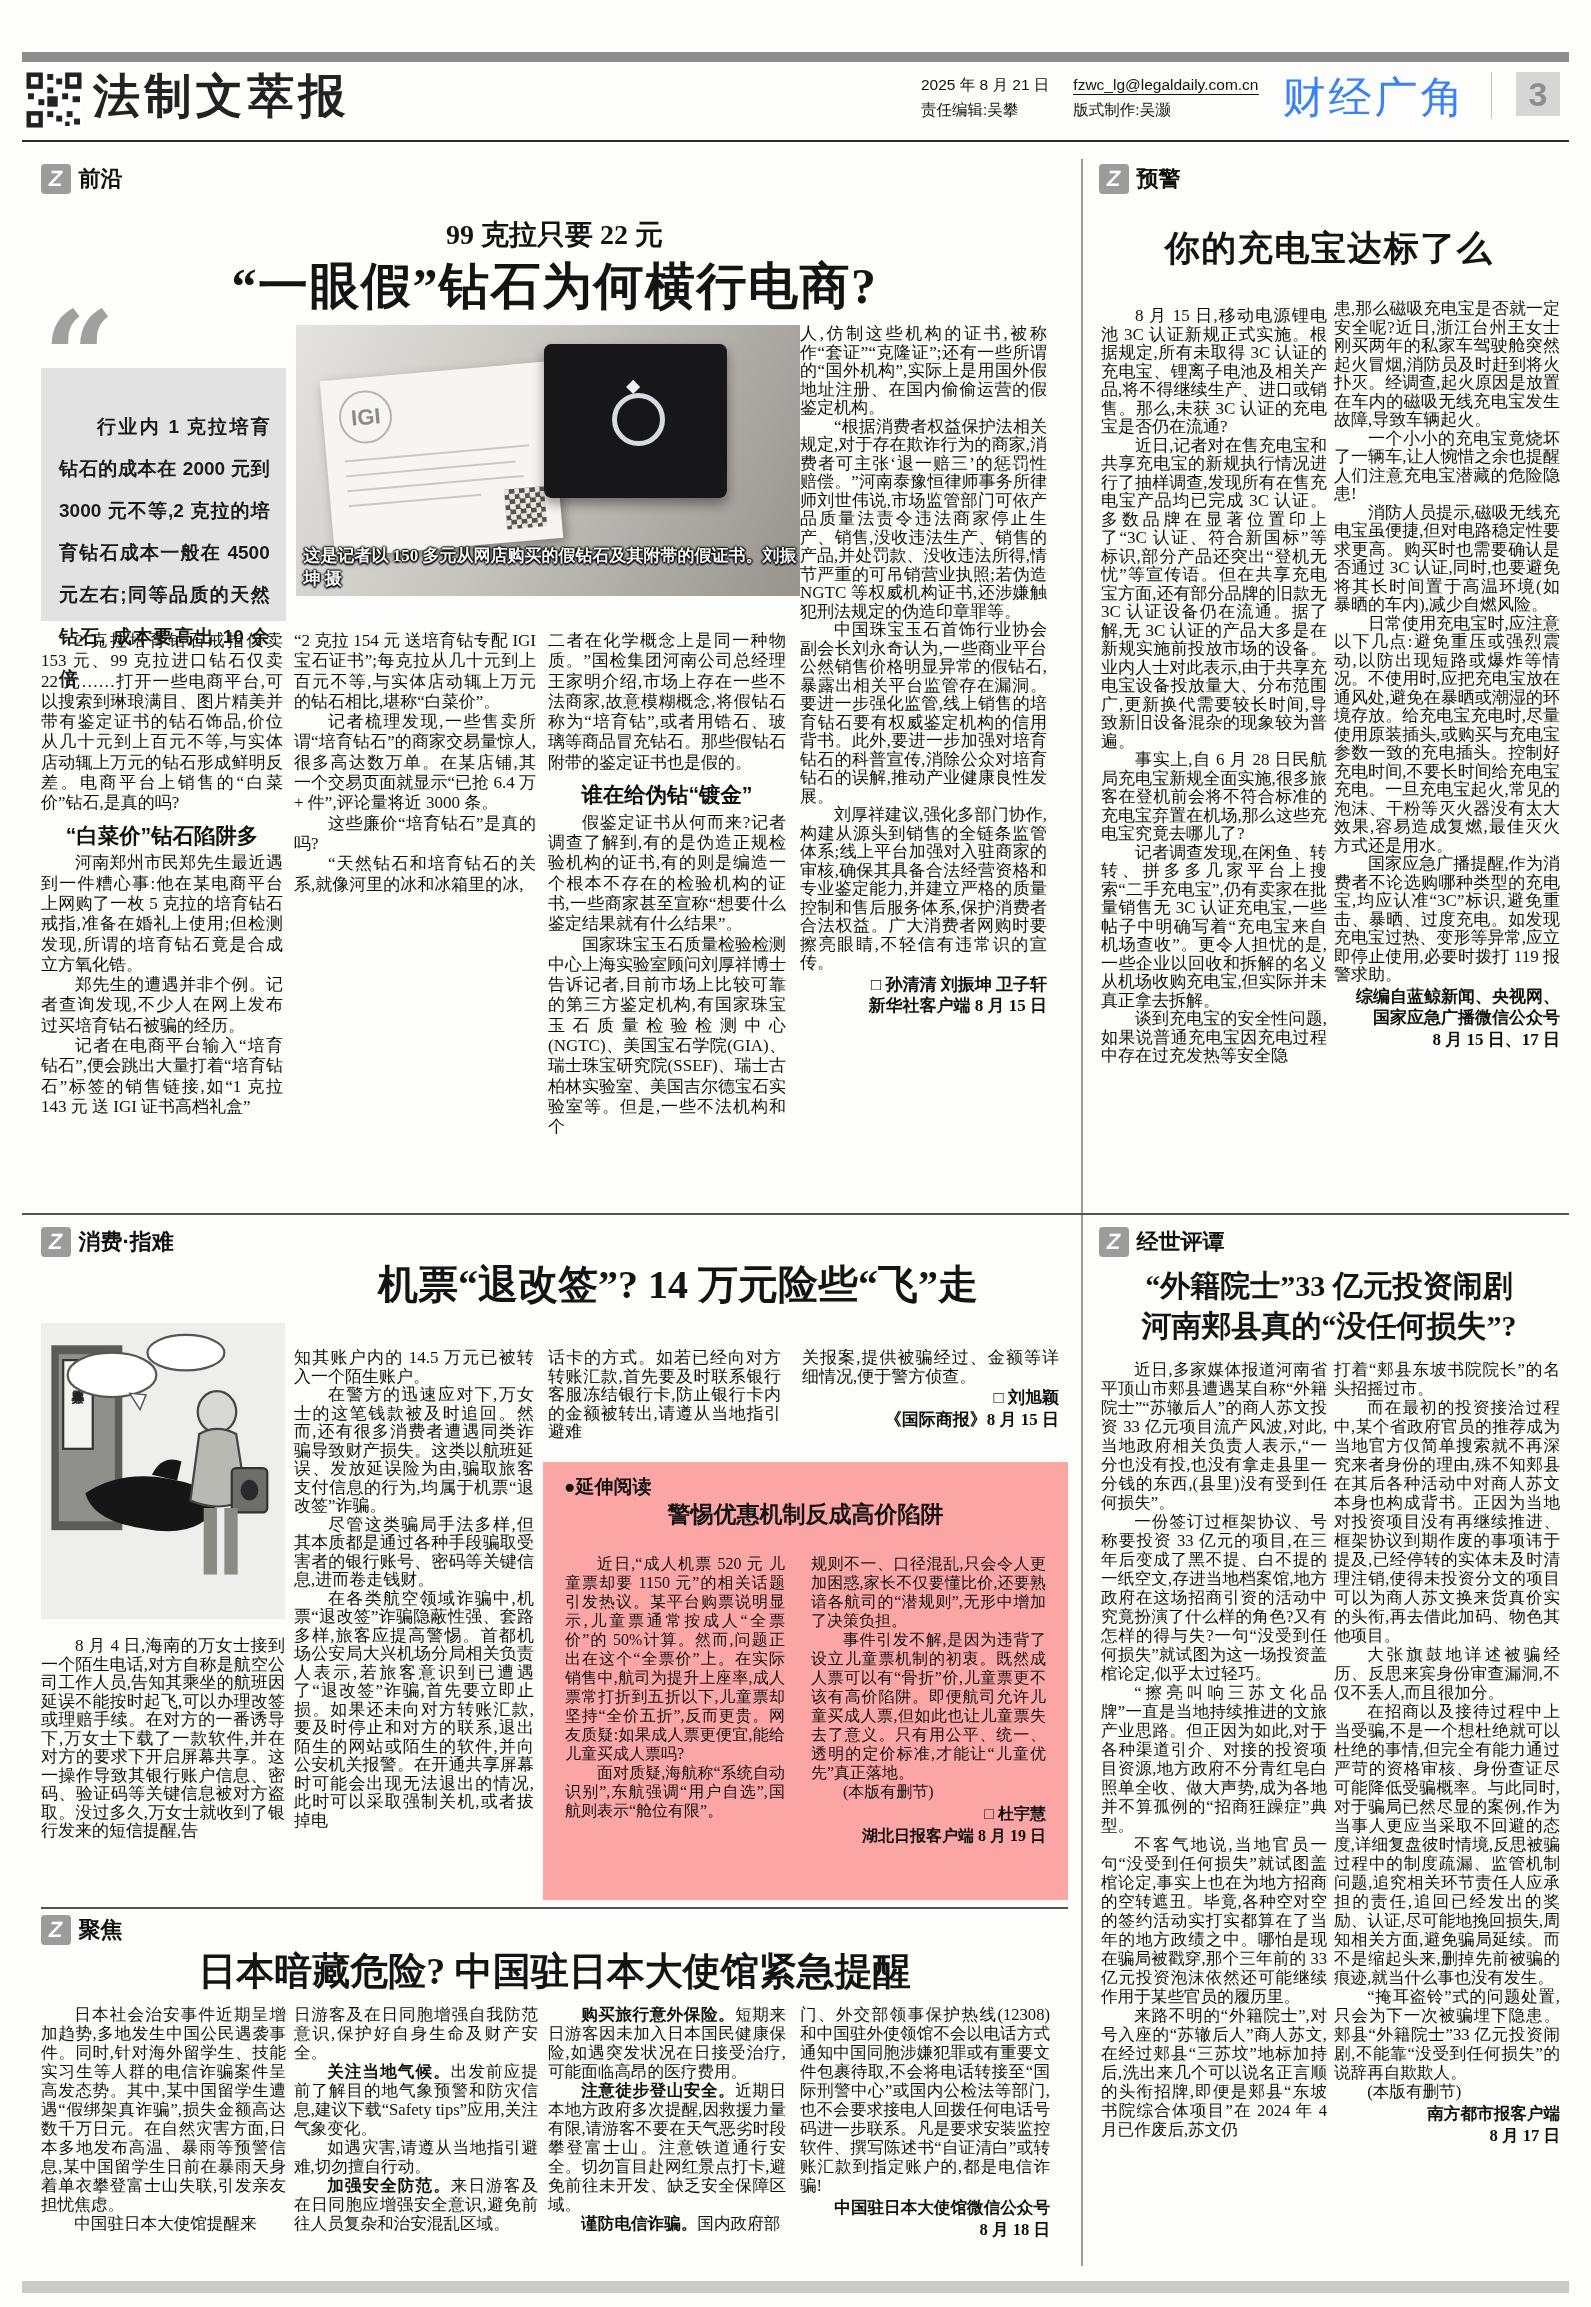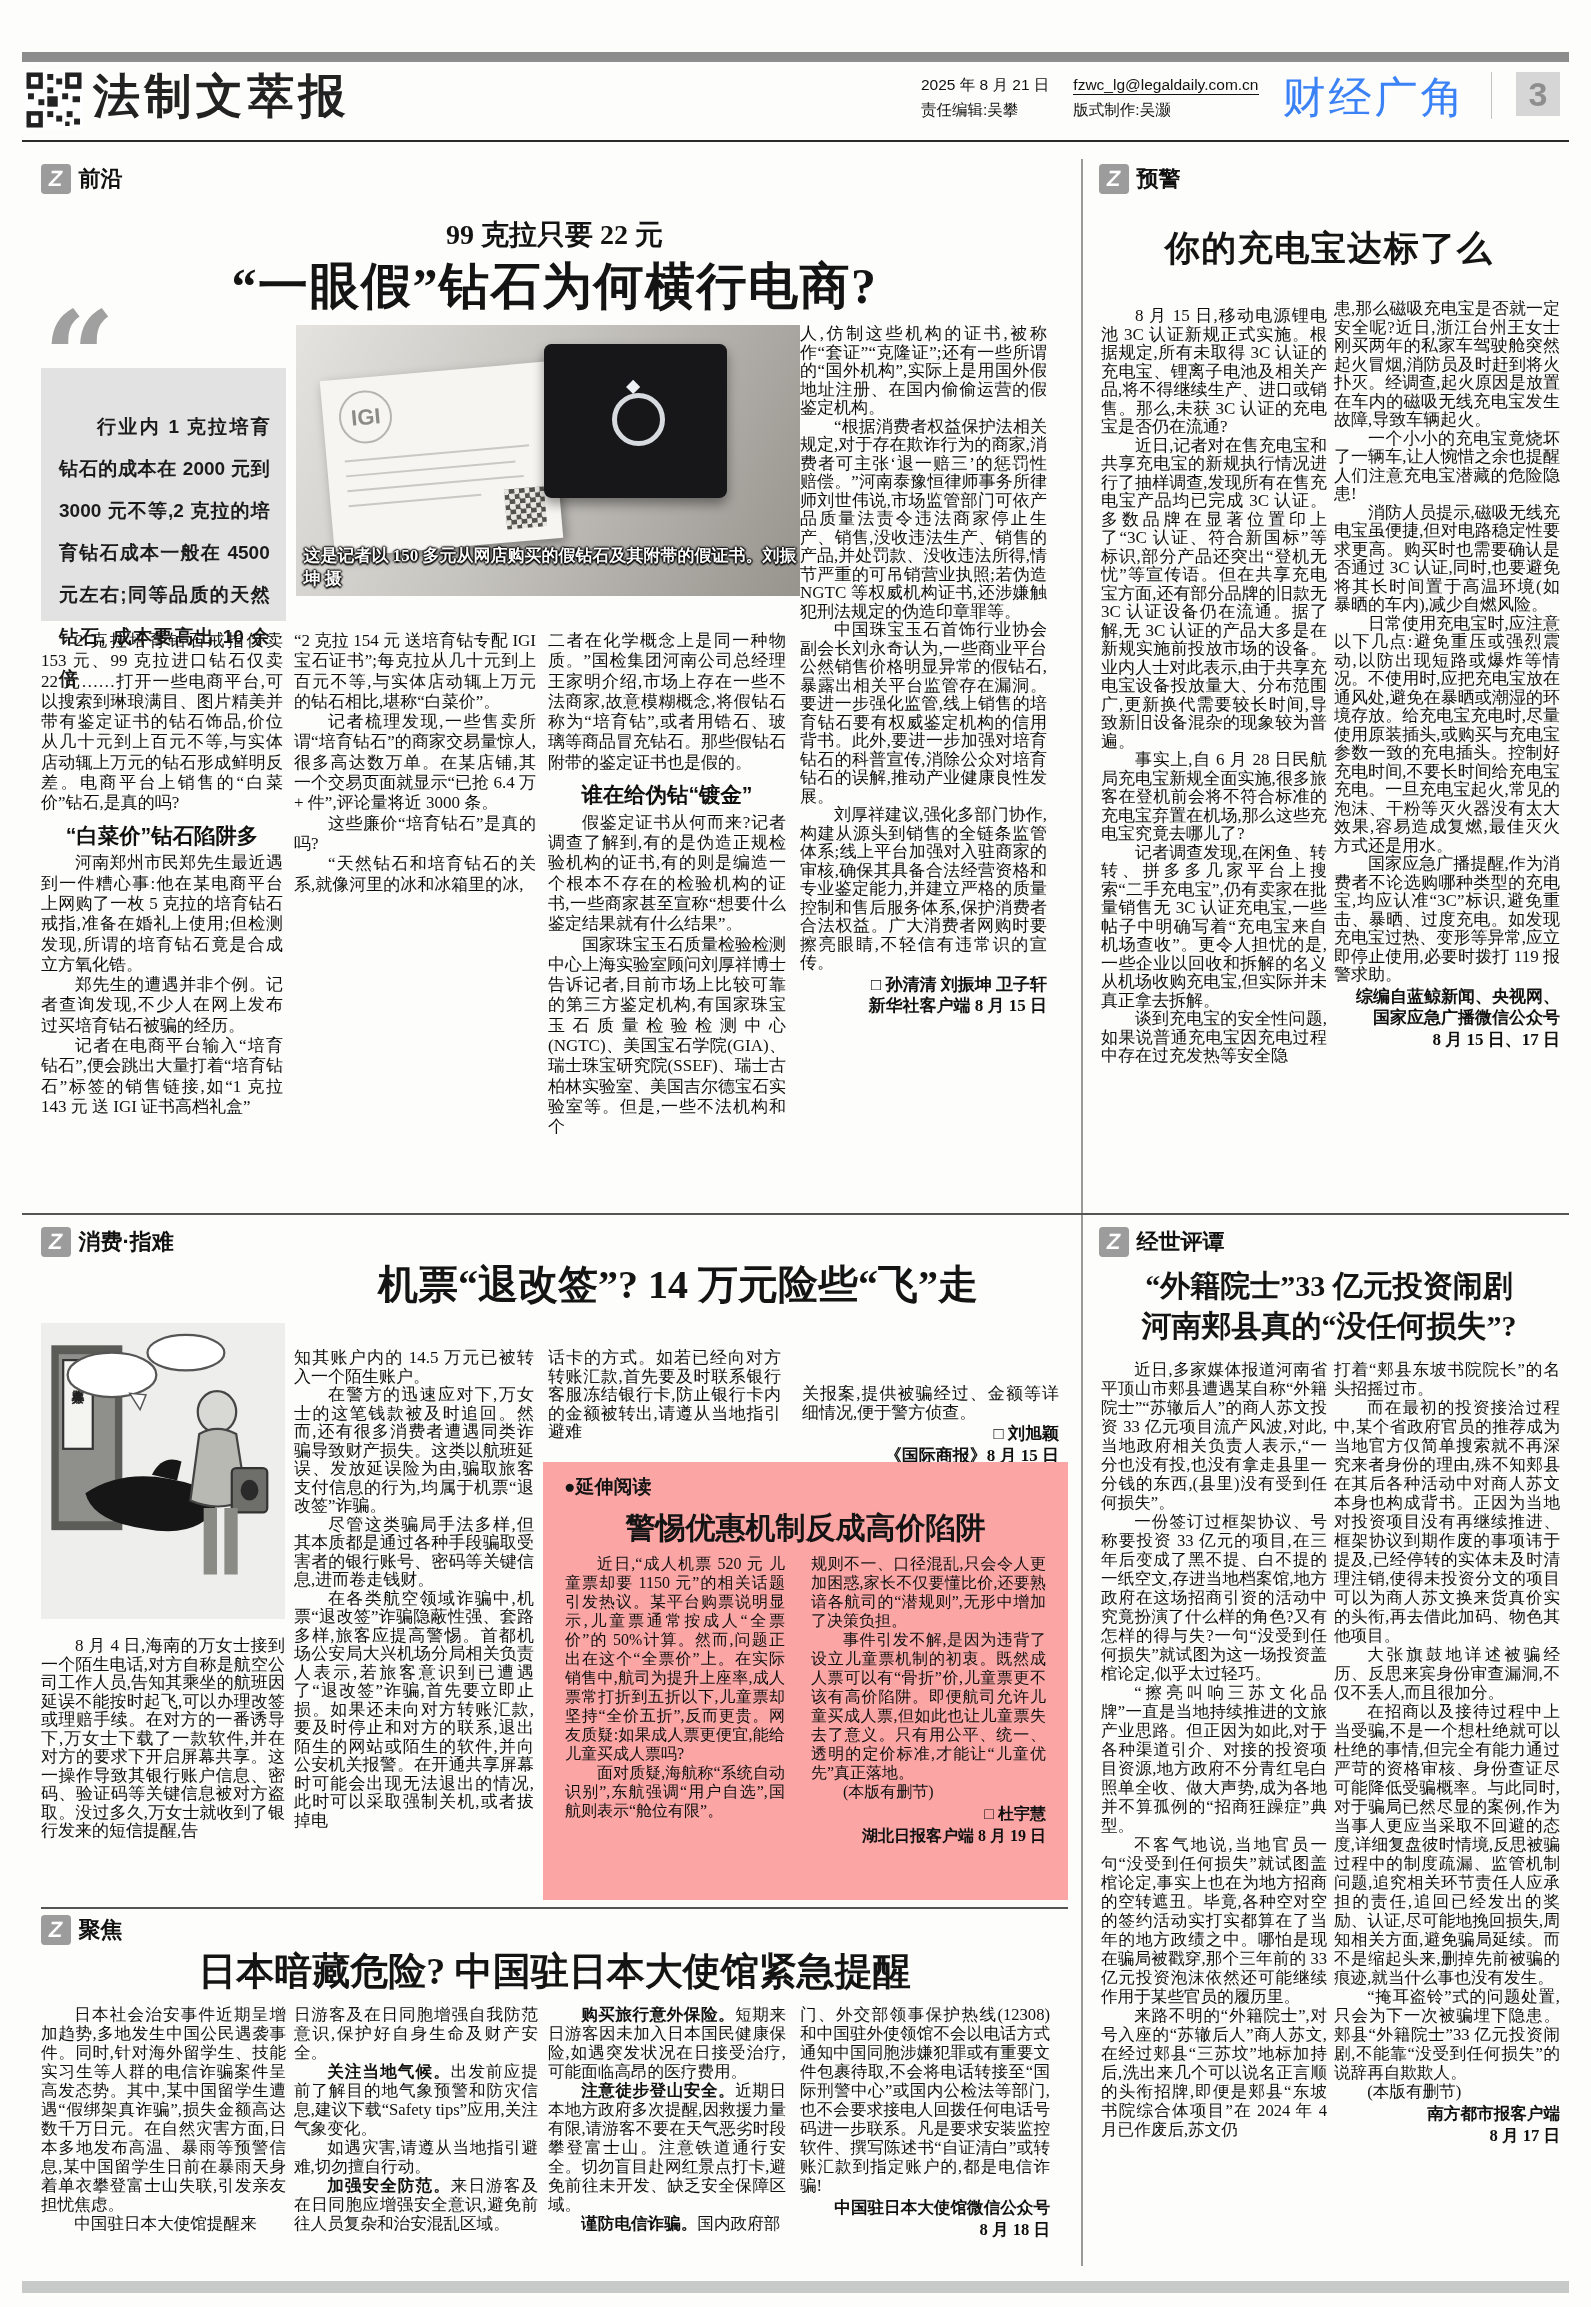--- a/index.html
+++ b/index.html
@@ -62,22 +62,22 @@
   .small{font-size:16px;line-height:19px;}
   .para{margin:0;text-indent:2em;}
   .ni{text-indent:0;}
   .subhead{margin:12px 0 7.4px;text-align:center;text-indent:0;font-family:"Liberation Sans","DejaVu Sans",sans-serif;
            font-weight:800;font-size:21.4px;}
   .byline{margin:3px 0 0;text-align:right;text-indent:0;font-weight:700;}
   .col b{font-family:"Liberation Sans","DejaVu Sans",sans-serif;font-weight:800;}
   
   .extbox{left:543px;top:1462px;width:525px;height:438px;background:#fca5a5;}
   .extlabel{position:absolute;left:21px;top:12px;font-family:"Liberation Sans",sans-serif;font-weight:800;font-size:19px;}
-  .exttitle{position:absolute;left:0;right:0;top:46px;text-align:center;font-family:"Liberation Sans","DejaVu Sans",sans-serif;
-            font-weight:800;font-size:30px;}
+  .exttitle{position:absolute;left:0;right:0;top:37px;text-align:center;font-family:"Liberation Sans","DejaVu Sans",sans-serif;
+            font-weight:800;font-size:23px;}
   
   .cartoon{left:41px;top:1323px;width:244px;height:296px;background:#eeefec;overflow:hidden;}
   
   .vrule{left:1081px;top:159px;width:1.5px;height:2107px;background:#9a9a9a;}
   .botbar{left:22px;top:2281px;width:1547px;height:12px;background:#c7cac8;}
 </style>
 </head>
 <body>
 
 <div class="page">
@@ -242,21 +242,21 @@
     </div>
   <div class="abs col lh25" style="left:294px;top:1349px;width:240px;height:550px;">
       <p class="para ni">知其账户内的 14.5 万元已被转入一个陌生账户。</p>
       <p class="para">在警方的迅速应对下,万女士的这笔钱款被及时追回。然而,还有很多消费者遭遇同类诈骗导致财产损失。这类以航班延误、发放延误险为由,骗取旅客支付信息的行为,均属于机票“退改签”诈骗。</p>
       <p class="para">尽管这类骗局手法多样,但其本质都是通过各种手段骗取受害者的银行账号、密码等关键信息,进而卷走钱财。</p>
       <p class="para">在各类航空领域诈骗中,机票“退改签”诈骗隐蔽性强、套路多样,旅客应提高警惕。首都机场公安局大兴机场分局相关负责人表示,若旅客意识到已遭遇了“退改签”诈骗,首先要立即止损。如果还未向对方转账汇款,要及时停止和对方的联系,退出陌生的网站或陌生的软件,并向公安机关报警。在开通共享屏幕时可能会出现无法退出的情况,此时可以采取强制关机,或者拔掉电</p>
     </div>
   <div class="abs col lh25" style="left:548px;top:1349px;width:233px;height:107px;">
       <p class="para ni">话卡的方式。如若已经向对方转账汇款,首先要及时联系银行客服冻结银行卡,防止银行卡内的金额被转出,请遵从当地指引避难</p>
     </div>
-  <div class="abs col lh25" style="left:802px;top:1349px;width:257px;height:111px;margin-top:36px;">
+  <div class="abs col lh25" style="left:802px;top:1349px;width:257px;height:111px;">
       <p class="para ni">关报案,提供被骗经过、金额等详细情况,便于警方侦查。</p>
       <p class="byline">□ 刘旭颖</p>
       <p class="byline">《国际商报》8 月 15 日</p>
     </div>
 
   <div class="abs extbox">
     <div class="extlabel">●延伸阅读</div>
     <div class="exttitle">警惕优惠机制反成高价陷阱</div>
     <div class="col small" style="left:22px;top:92px;width:220px;height:334px;">
         <p class="para">近日,“成人机票 520 元 儿童票却要 1150 元”的相关话题引发热议。某平台购票说明显示,儿童票通常按成人“全票价”的 50%计算。然而,问题正出在这个“全票价”上。在实际销售中,航司为提升上座率,成人票常打折到五折以下,儿童票却坚持“全价五折”,反而更贵。网友质疑:如果成人票更便宜,能给儿童买成人票吗?</p>

